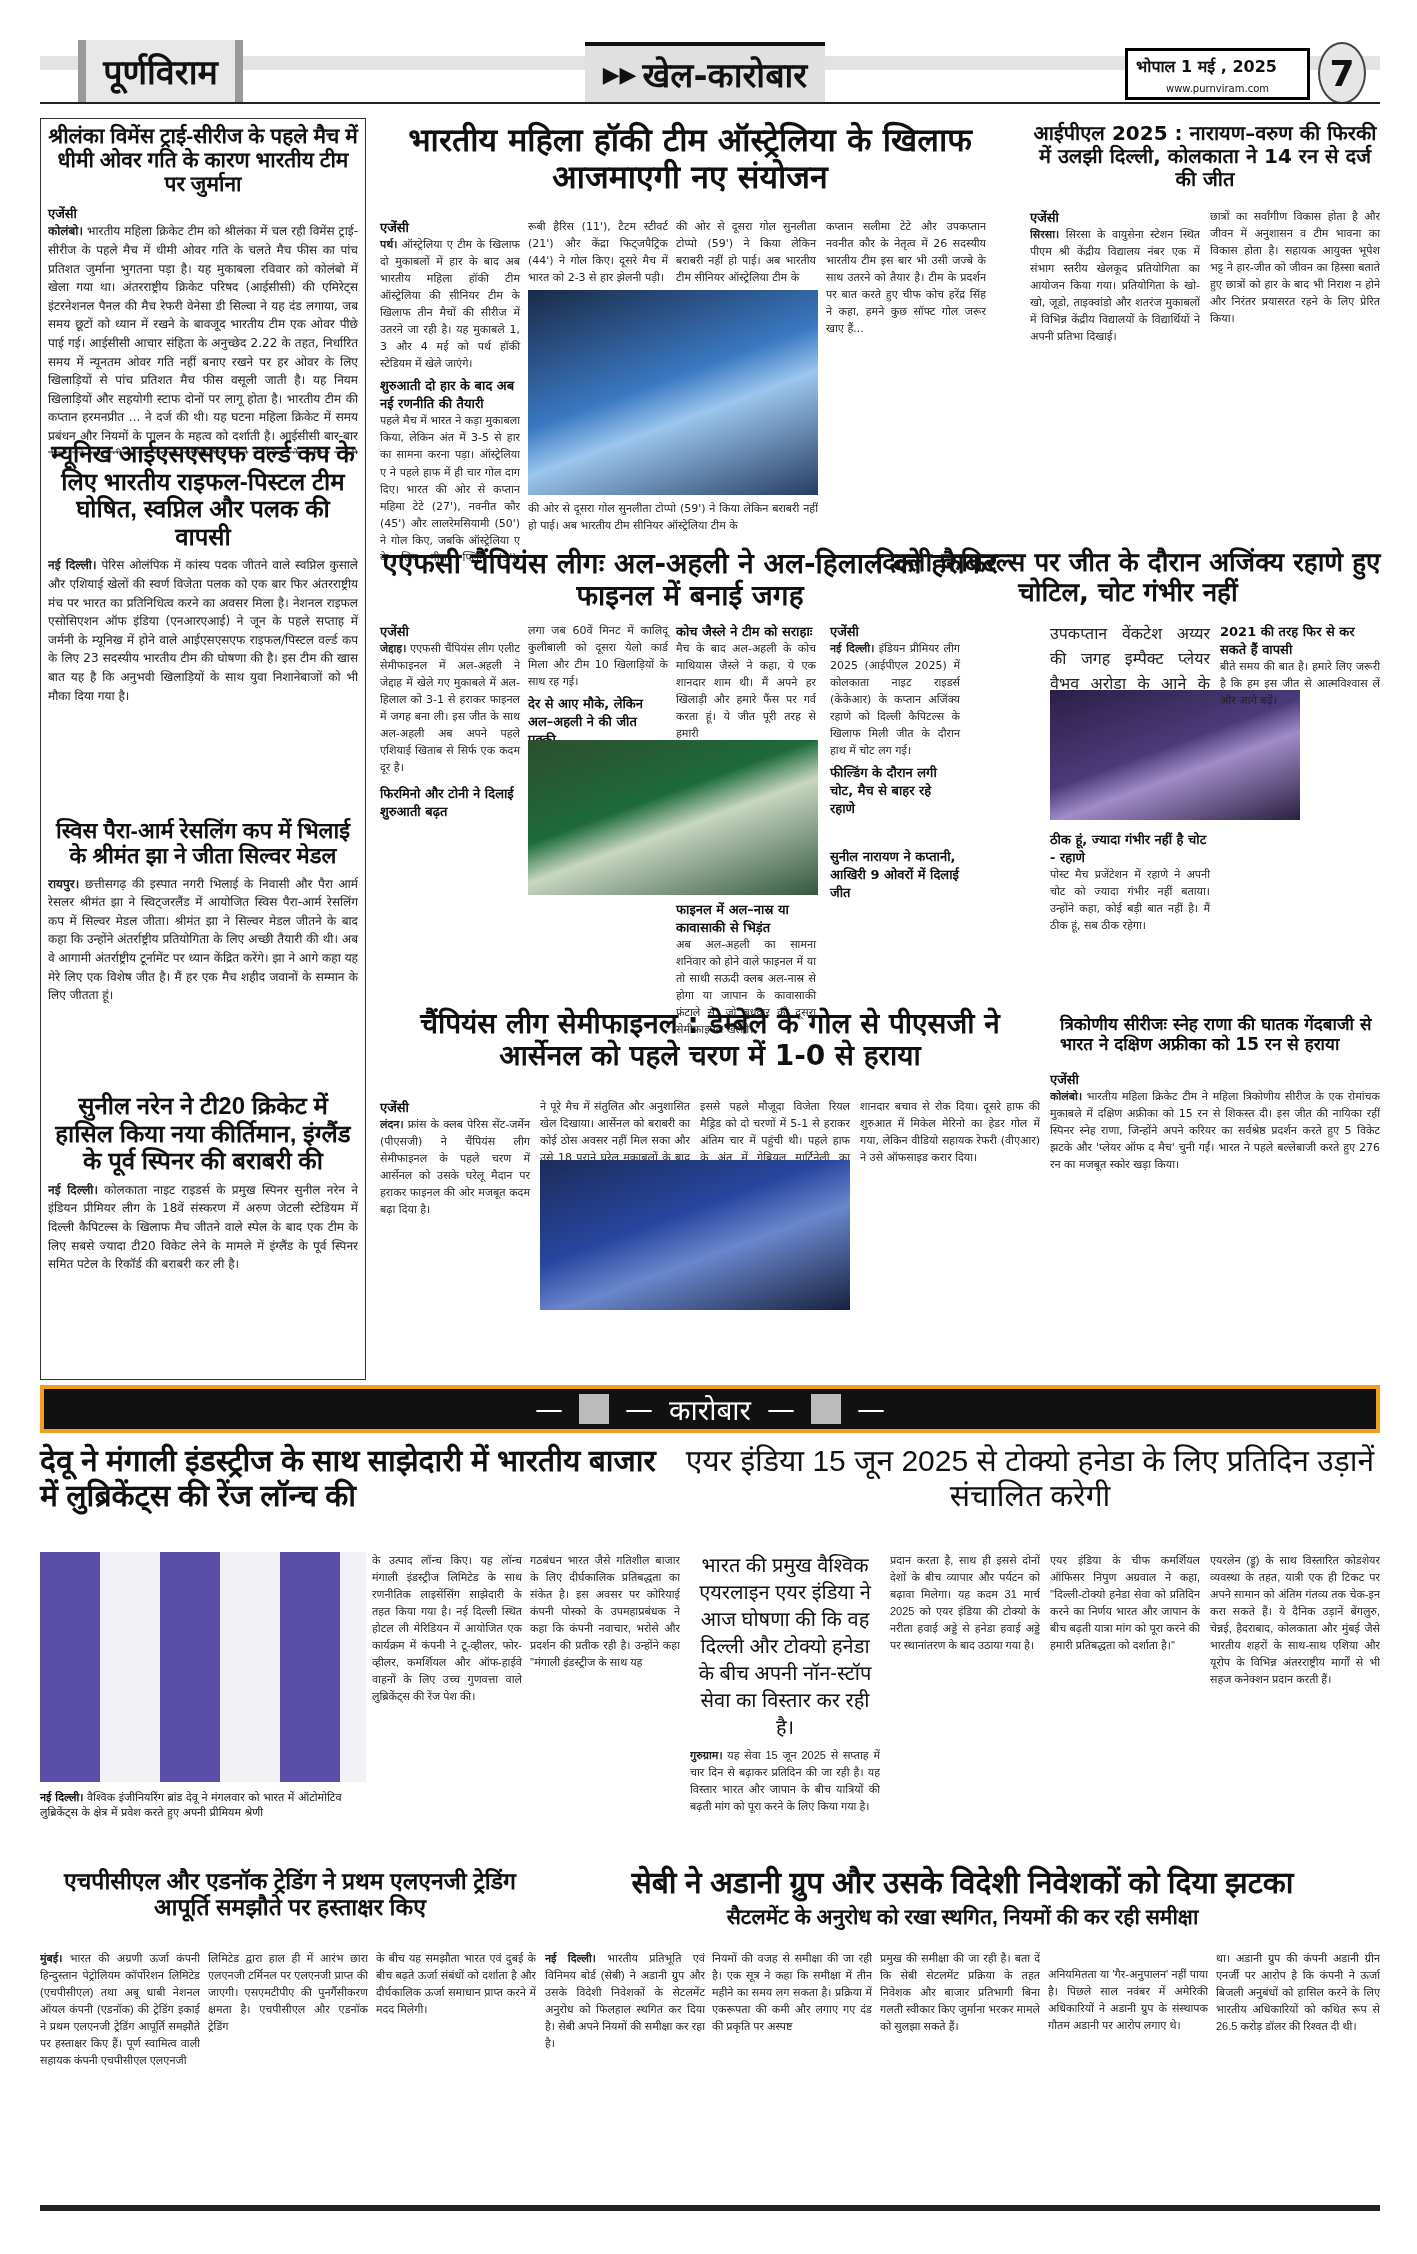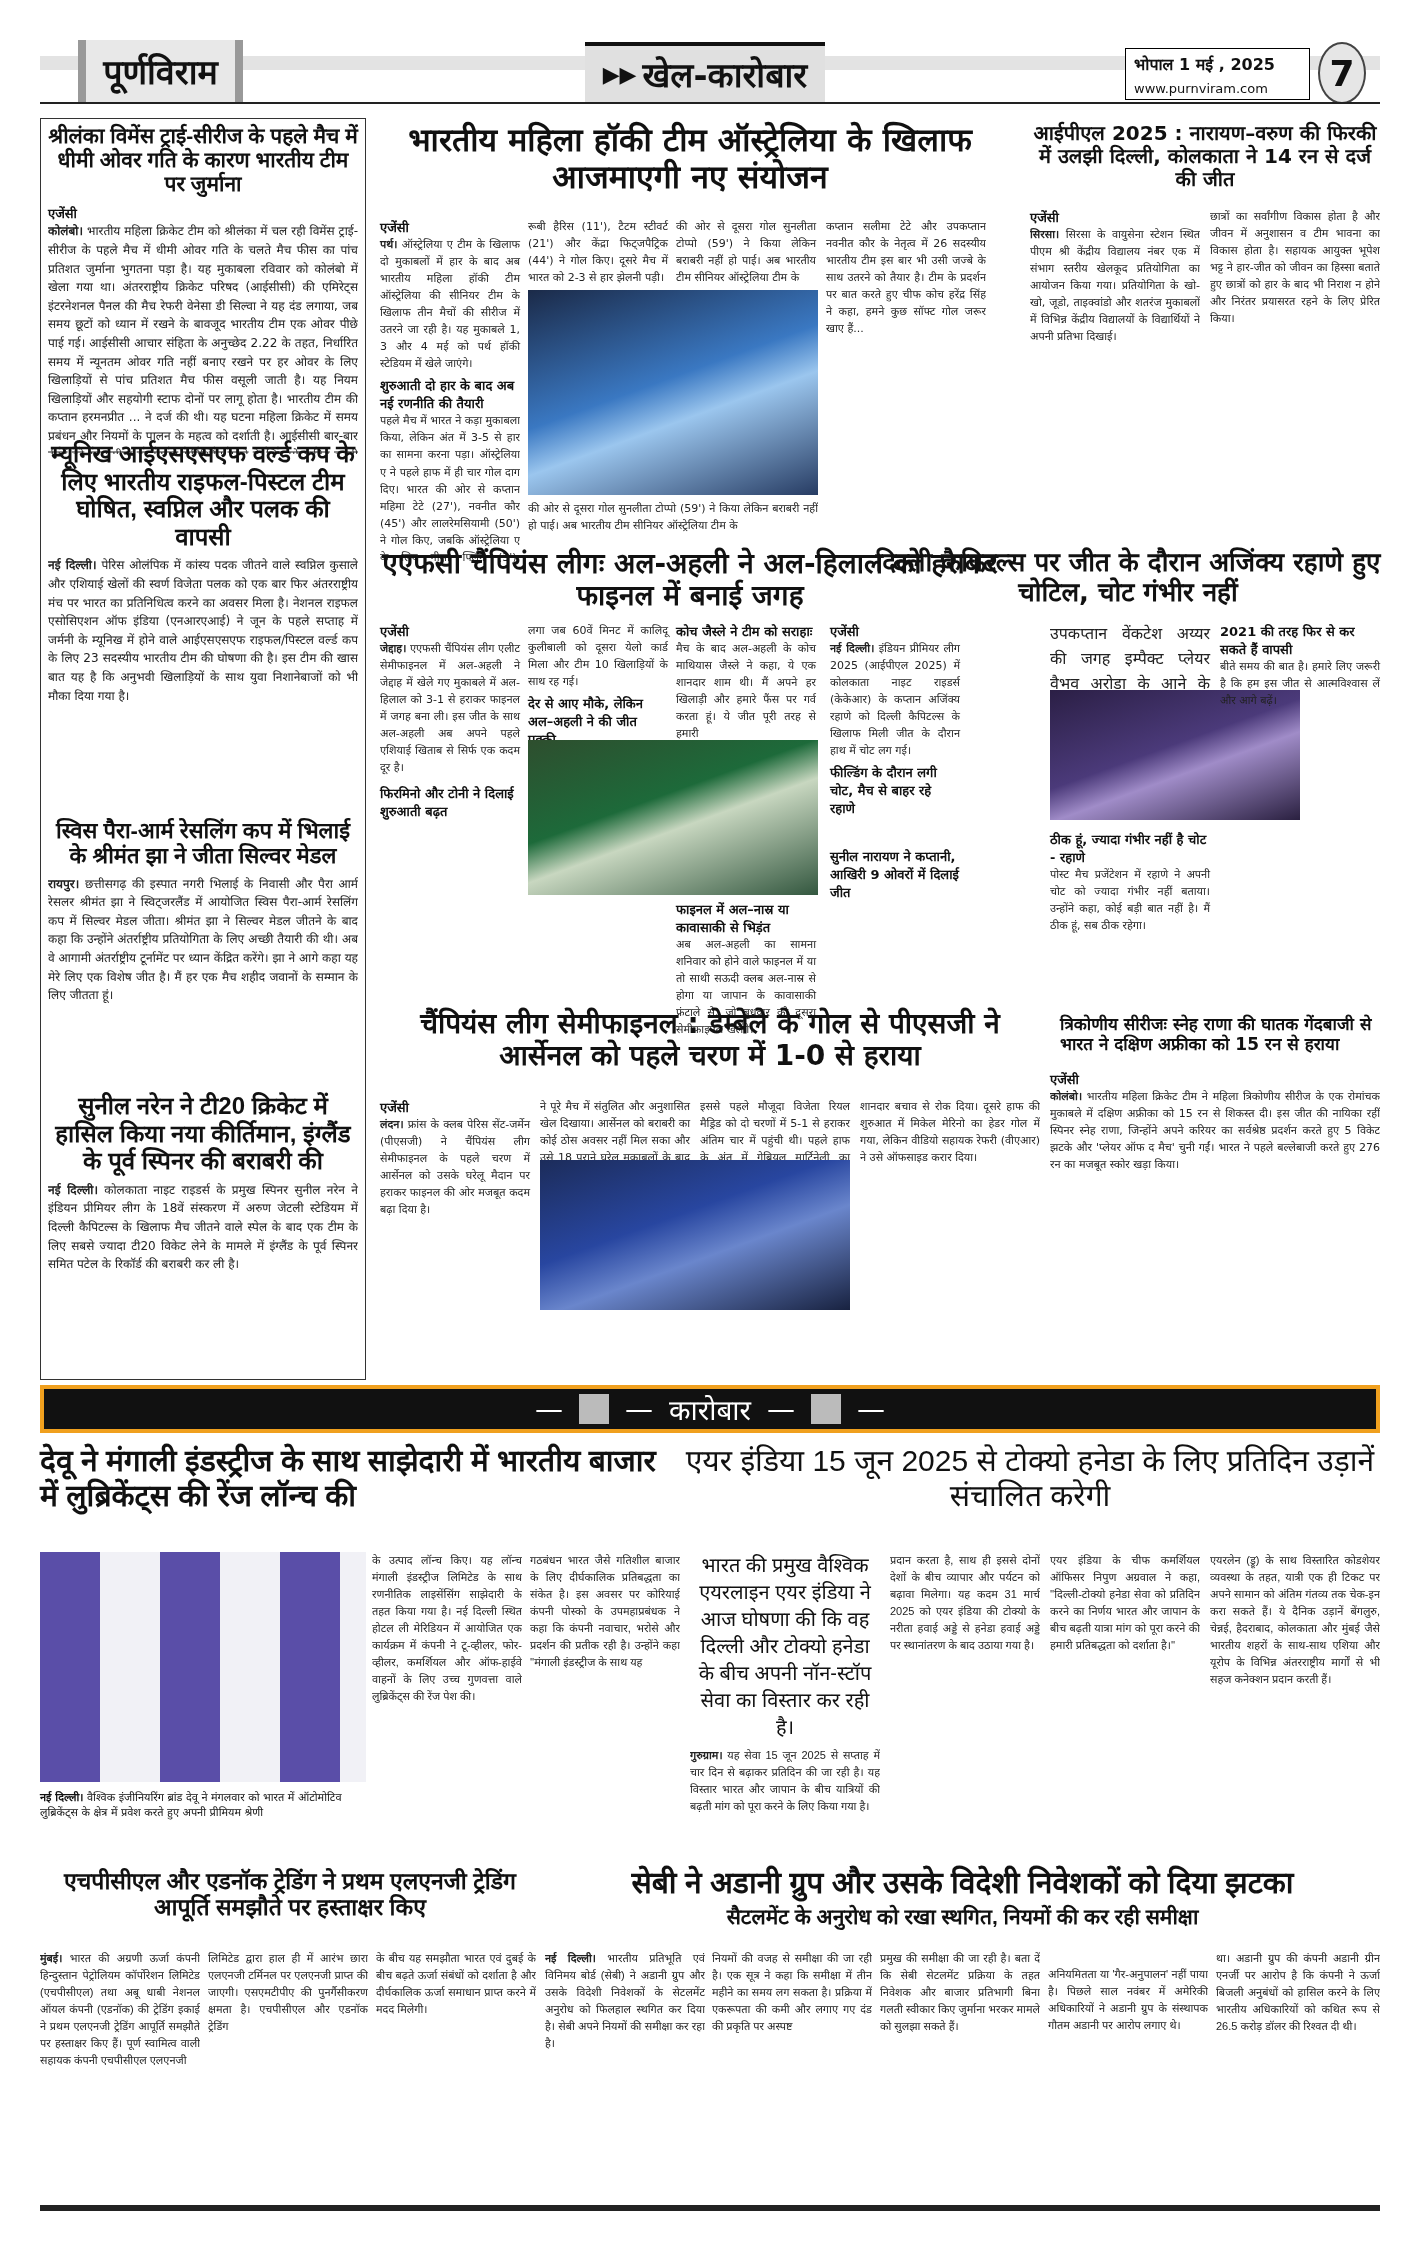--- a/index.html
+++ b/index.html
@@ -4,23 +4,23 @@
 <style>
   * { box-sizing: border-box; margin: 0; padding: 0; }
   body { width: 1417px; height: 2254px; background: #fff; font-family: "DejaVu Sans", sans-serif; color: #111; position: relative; overflow: hidden; }
   .abs { position: absolute; }
   
   .mast-band { left: 40px; top: 56px; width: 1340px; height: 14px; background: #e3e3e3; }
   .mast-rule { left: 40px; top: 102px; width: 1340px; height: 2px; background: #222; }
   .logo-box { left: 78px; top: 40px; width: 165px; height: 62px; background: #e8e8e8; border-left: 8px solid #999; border-right: 8px solid #999; display: flex; align-items: center; justify-content: center; font-size: 34px; font-weight: bold; color: #111; font-family: "DejaVu Serif", serif; }
   .section-box { left: 585px; top: 42px; width: 240px; height: 60px; background: #e0e0e0; border-top: 4px solid #111; display: flex; align-items: center; justify-content: center; font-size: 34px; font-weight: bold; }
   .section-box .arr { font-size: 22px; margin-right: 6px; }
-  .date-box { left: 1125px; top: 48px; width: 185px; height: 52px; border: 1px solid #000000; background: #fff; padding: 4px 8px; }
+  .date-box { left: 1125px; top: 48px; width: 185px; height: 52px; border: 3px solid #000000; background: #fff; padding: 4px 8px; }
   .date-box .d1 { font-size: 16px; font-weight: bold; }
-  .date-box .d2 { font-size: 13px; margin-top: 6px; }
+  .date-box .d2 { font-size: 10px; margin-top: 6px; text-align: center; }
   .page-num { left: 1318px; top: 42px; width: 48px; height: 62px; border-radius: 50%; background: #e6e6e6; border: 2px solid #444; display: flex; align-items: center; justify-content: center; font-size: 36px; font-weight: bold; }
   
   .head { font-weight: bold; line-height: 1.15; text-align: center; color: #111; }
   .body-text { font-size: 12px; line-height: 1.55; text-align: justify; color: #222; }
   .byline { font-weight: bold; font-size: 13px; }
   .sub { font-weight: bold; font-size: 13px; }
   .boxed { border: 1.5px solid #333; }
   .photo-hockey { background: linear-gradient(160deg, #1b2a48 0%, #3a78c2 45%, #9bc6ee 60%, #273c63 100%); }
   .photo-football { background: linear-gradient(160deg, #2e4e2e 0%, #1d6a3a 40%, #c8d7c0 55%, #33573f 100%); }
   .photo-psg { background: linear-gradient(160deg, #1c2c5a 0%, #2846a0 40%, #6a86cc 60%, #182240 100%); }

